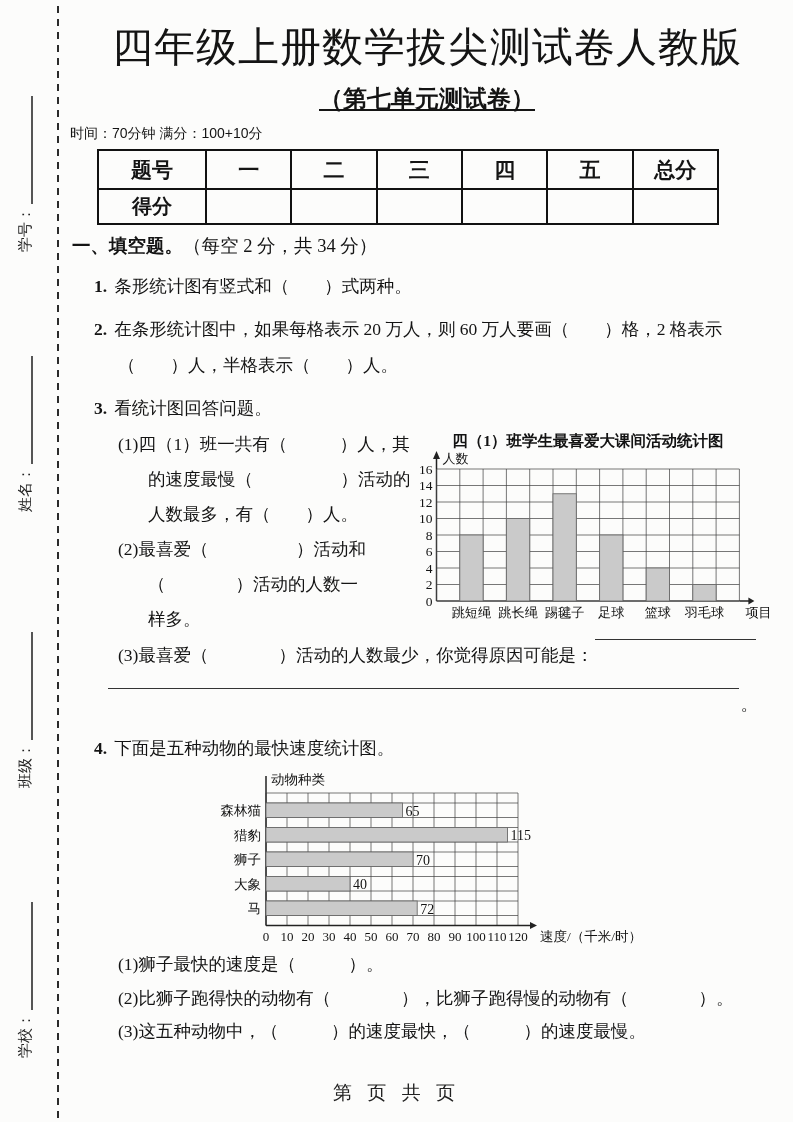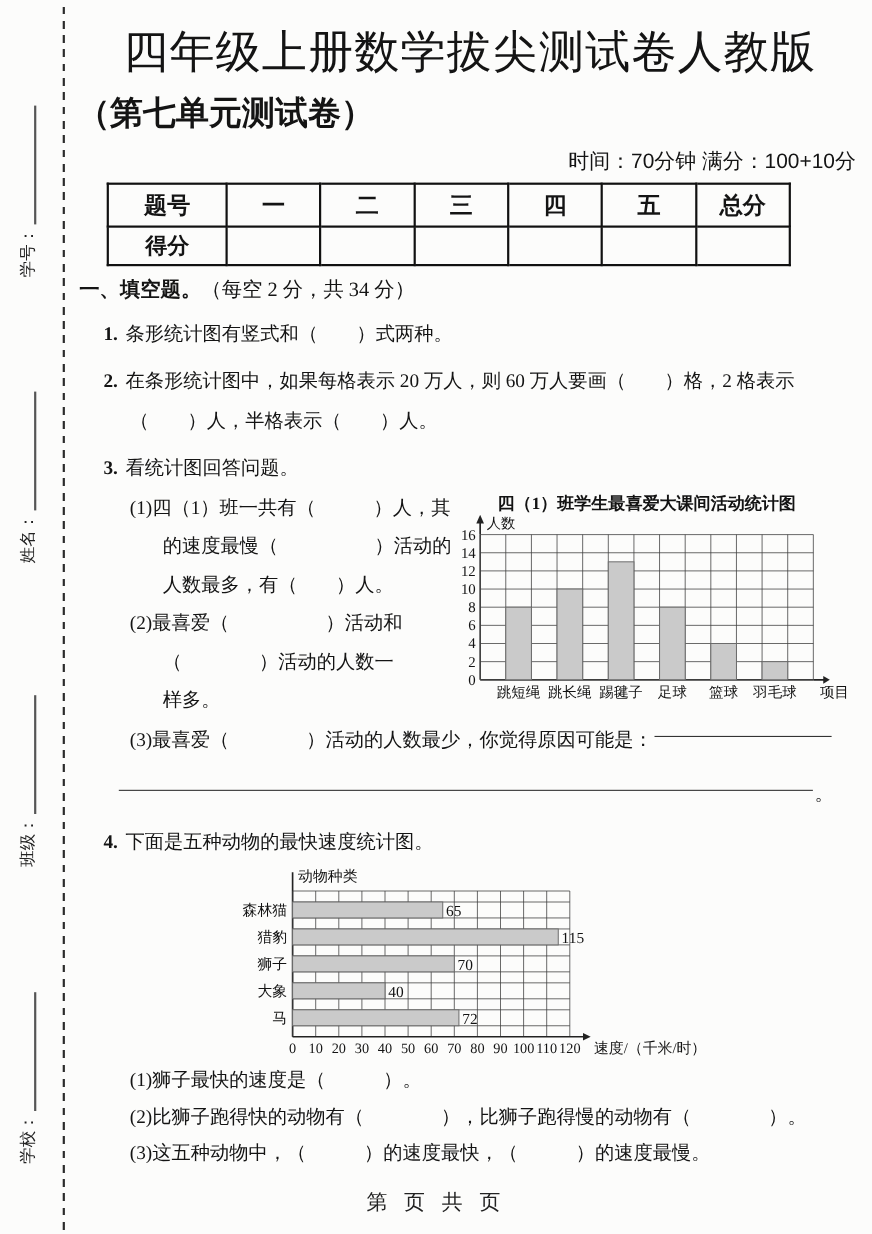--- a/index.html
+++ b/index.html
@@ -9,44 +9,44 @@
   .fold-line{position:absolute;left:57px;top:6px;bottom:0;width:2px;
              background:repeating-linear-gradient(#2b2b2b 0 7px,transparent 7px 13px);}
   .fold-field{position:absolute;left:16px;white-space:nowrap;font-size:15px;color:#222;
               transform:rotate(-90deg);transform-origin:left top;}
   .fold-field .ul{display:inline-block;width:108px;height:1em;border-bottom:2px solid #555;
                   vertical-align:-3px;margin-left:3px;}
   
   .main{position:absolute;left:70px;top:0;width:714px;}
   .title{margin:20px 0 0;text-align:center;font-size:41px;font-weight:400;letter-spacing:1px;
          font-family:"Liberation Sans",sans-serif;}
-  .subtitle{margin:8px 0 0;text-align:left;font-size:30px;font-weight:800;
-            font-family:"Liberation Sans",sans-serif;}
-  .exam-info{margin:10px 6px 6px 0;text-align:right;font-size:19px;
+  .subtitle{margin:8px 0 0;text-align:center;font-size:24px;font-weight:800;
+            font-family:"Liberation Sans",sans-serif;text-decoration:underline;}
+  .exam-info{margin:10px 6px 6px 0;font-size:14px;
              font-family:"Liberation Sans",sans-serif;}
   table.score{border-collapse:collapse;margin-left:27px;width:622px;table-layout:fixed;}
   table.score td{border:2px solid #111;text-align:center;padding:0;}
   table.score td:first-child{width:106px;}
   .score .hdr{font-weight:bold;font-size:21px;height:37px;font-family:"Liberation Sans",sans-serif;}
   .score .blank{height:33px;}
   .score .lbl{font-weight:bold;font-size:20px;font-family:"Liberation Sans",sans-serif;}
   .sec-head{margin:8px 0 0 2px;font-size:18.5px;}
   .sec-head .b{font-weight:bold;}
   .q{margin:0;font-size:17.5px;line-height:1.9;}
   .q .qnum{font-weight:bold;margin-right:7px;}
   .m-q1{margin:12px 0 0 24px;}
   .m-q2a{margin:10px 0 0 24px;}
   .m-q2b{margin:2px 0 0 48px;}
   .m-q3{margin:10px 0 0 24px;}
   .q3body{display:flex;margin:2px 0 0 0;}
   .q3left{width:338px;padding-left:48px;box-sizing:border-box;font-size:17.5px;
           line-height:2.0;white-space:nowrap;}
   .q3left .c{padding-left:30px;}
   .chart-box1{margin-top:2px;text-align:center;}
-  .fill-row{display:flex;align-items:center;font-size:17.5px;line-height:1.9;}
+  .fill-row{display:flex;align-items:flex-start;font-size:17.5px;line-height:1.9;}
   .m-s3{margin:2px 26px 0 48px;}
   .m-s3cont{margin:16px 26px 0 36px;}
   .uline{flex:1;border-bottom:1.5px solid #333;margin:0 2px 6px 2px;}
   .m-q4{margin:10px 0 0 24px;}
   .chart-box2{margin:4px 0 0 150px;}
   .m-q4s{margin:2px 0 0 48px;line-height:1.82;}
   .footer{position:absolute;left:0;bottom:16px;width:100%;text-align:center;font-size:19px;
           letter-spacing:5px;font-family:"Liberation Sans",sans-serif;color:#222;}
   svg{font-family:"Liberation Serif",serif;display:block;}
 </style>

